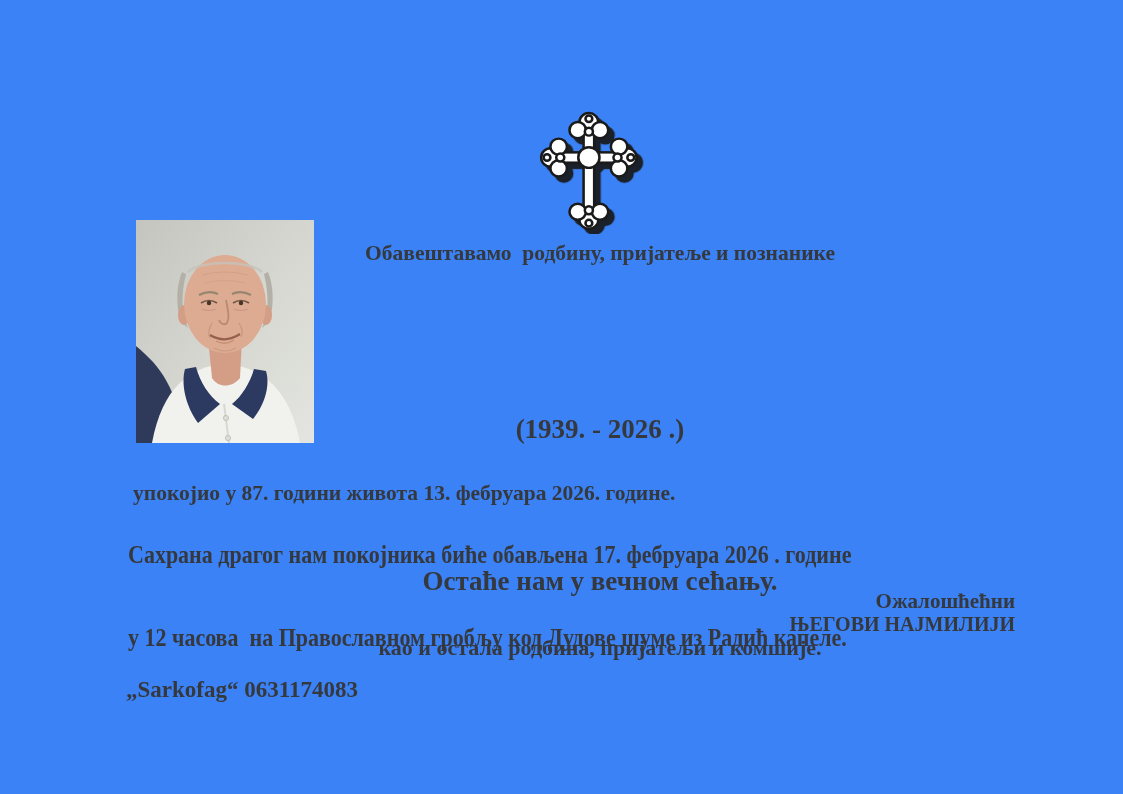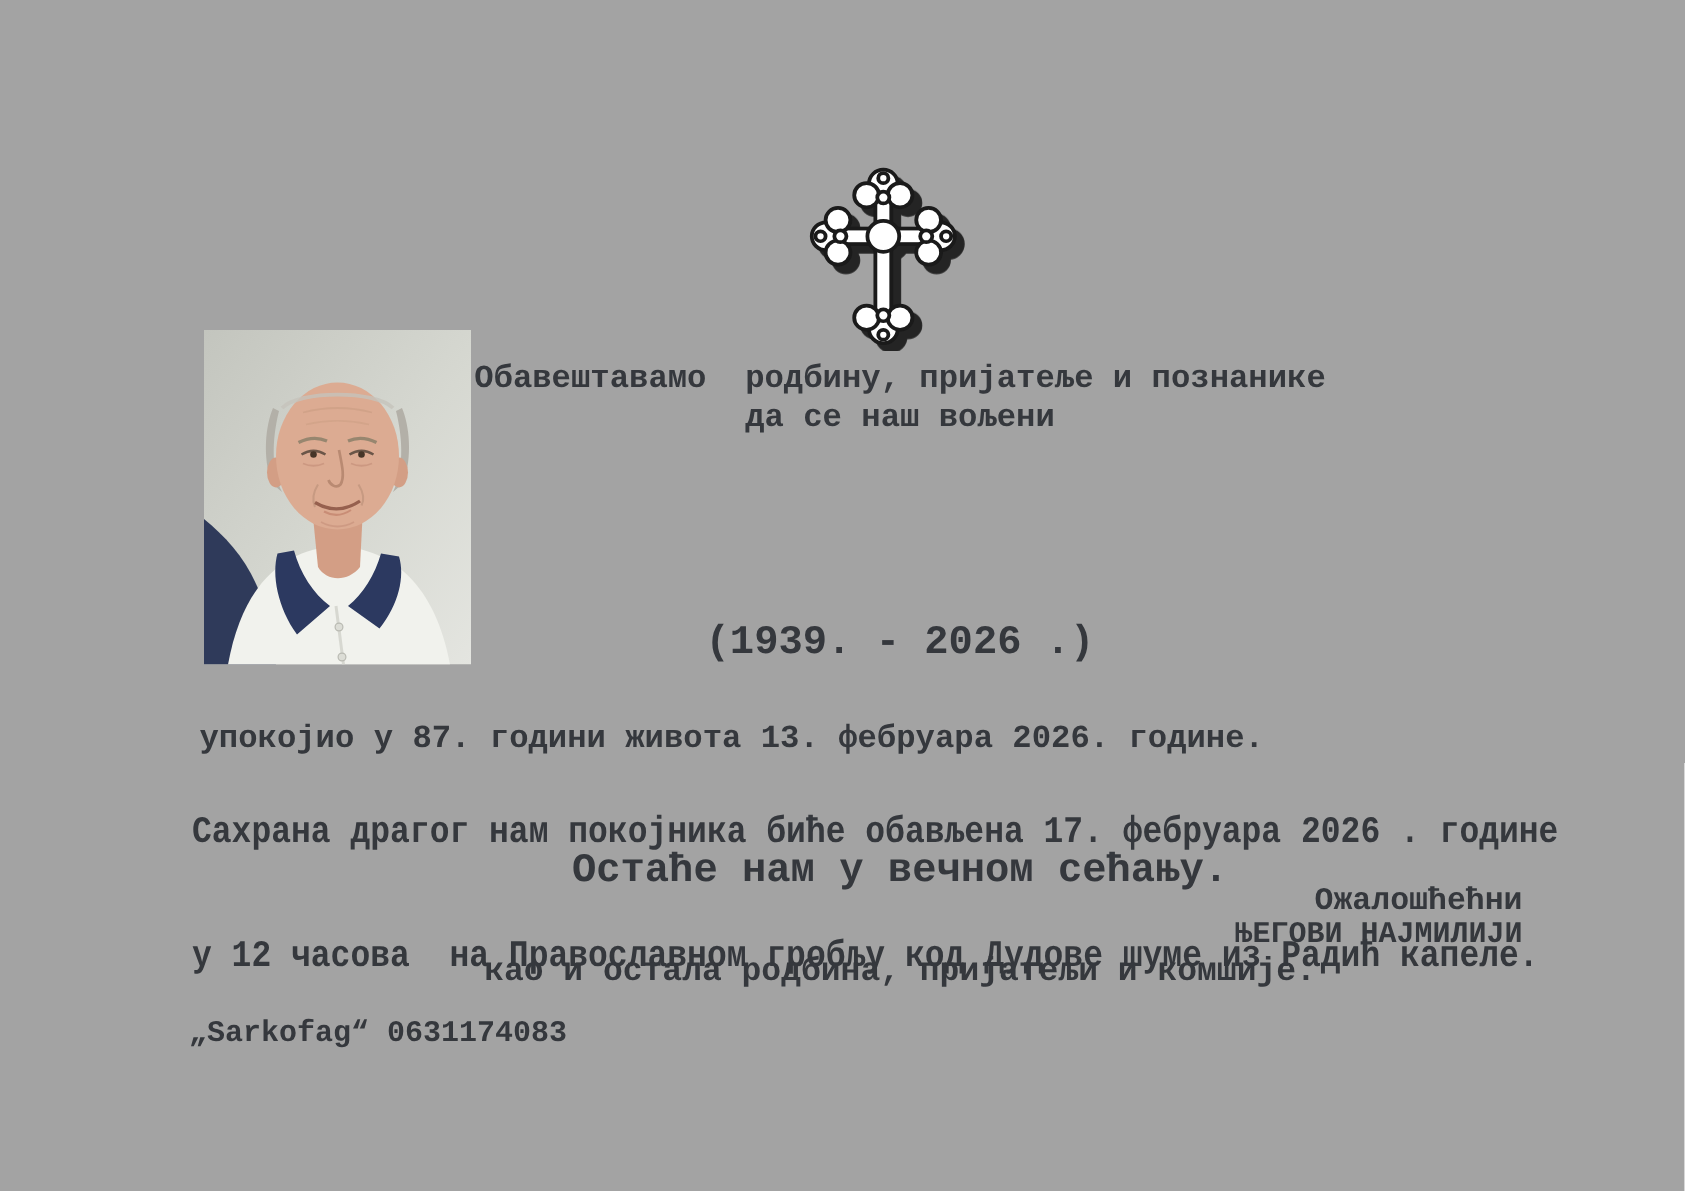--- a/index.html
+++ b/index.html
@@ -1,20 +1,20 @@
 <!DOCTYPE html>
 <html><head>
 <meta charset="utf-8">
 <style>
   html,body{margin:0;padding:0;background:#ffffff;}
   .page{
     position:relative;
     width:1123px;height:794px;
-    background:#a3a3a3;
-    font-family:Liberation Mono, monospace;
+    background:#3b82f6;
+    font-family:Liberation Serif, serif;
     font-weight:bold;
     color:#35383d;
     overflow:hidden;
   }
   .abs{position:absolute;}
   .line{white-space:pre;}
   .center-col{position:absolute;left:170px;width:860px;text-align:center;}
   .center-col-m{position:absolute;left:155px;width:860px;text-align:right;}
 
   .cross-wrap{left:538px;top:110px;width:106px;height:124px;}
@@ -47,21 +47,21 @@
     font-size:25px;
     line-height:27.5px;
     white-space:pre;
   }
 
   .remember{top:565px;font-size:27px;line-height:32px;}
   .mourning-label{top:589px;font-size:21px;line-height:25px;}
   .mourning-family{top:612px;font-size:20px;line-height:24px;}
   .mourning-relatives{top:634px;font-size:22px;line-height:27px;}
 
-  .footer-contact{left:126px;top:678px;font-size:20px;line-height:24px;}
+  .footer-contact{left:126px;top:678px;font-size:23px;line-height:24px;}
 </style>
 </head>
 <body>
 
 <div class="page">
 
   <div class="abs cross-wrap">
     <svg width="106" height="124" viewBox="0 0 100 120" preserveAspectRatio="none" aria-hidden="true">
       <g fill="#ffffff" stroke="#1a1a1a" stroke-width="2.4" style="filter: drop-shadow(5px 5px 0 rgba(25,25,25,0.92));">
 
@@ -152,23 +152,20 @@
       <path d="M74,115 Q89,124 104,114" stroke="#96604e" stroke-width="2.2" fill="none"></path>
       <path d="M80,121 Q89,126 98,120" stroke="#c98d76" stroke-width="1.4" fill="none"></path>
 
       <path d="M78,128 Q89,134 100,128" stroke="#c4907a" stroke-width="1.2" fill="none" opacity="0.6"></path>
     </svg>
   </div>
 
   <div class="center-col intro1">
     <span class="line">Обавештавамо  родбину, пријатеље и познанике</span>
   </div>
-  <div class="center-col intro2">
-    <span class="line">да се наш вољени</span>
-  </div>
 
 
   <div class="center-col years">
     <span class="line">(1939. - 2026 .)</span>
   </div>
 
   <div class="abs line repose">упокојио у 87. години живота 13. фебруара 2026. године.</div>
 
   <div class="abs funeral-block">
     <div class="condensed-inner">

